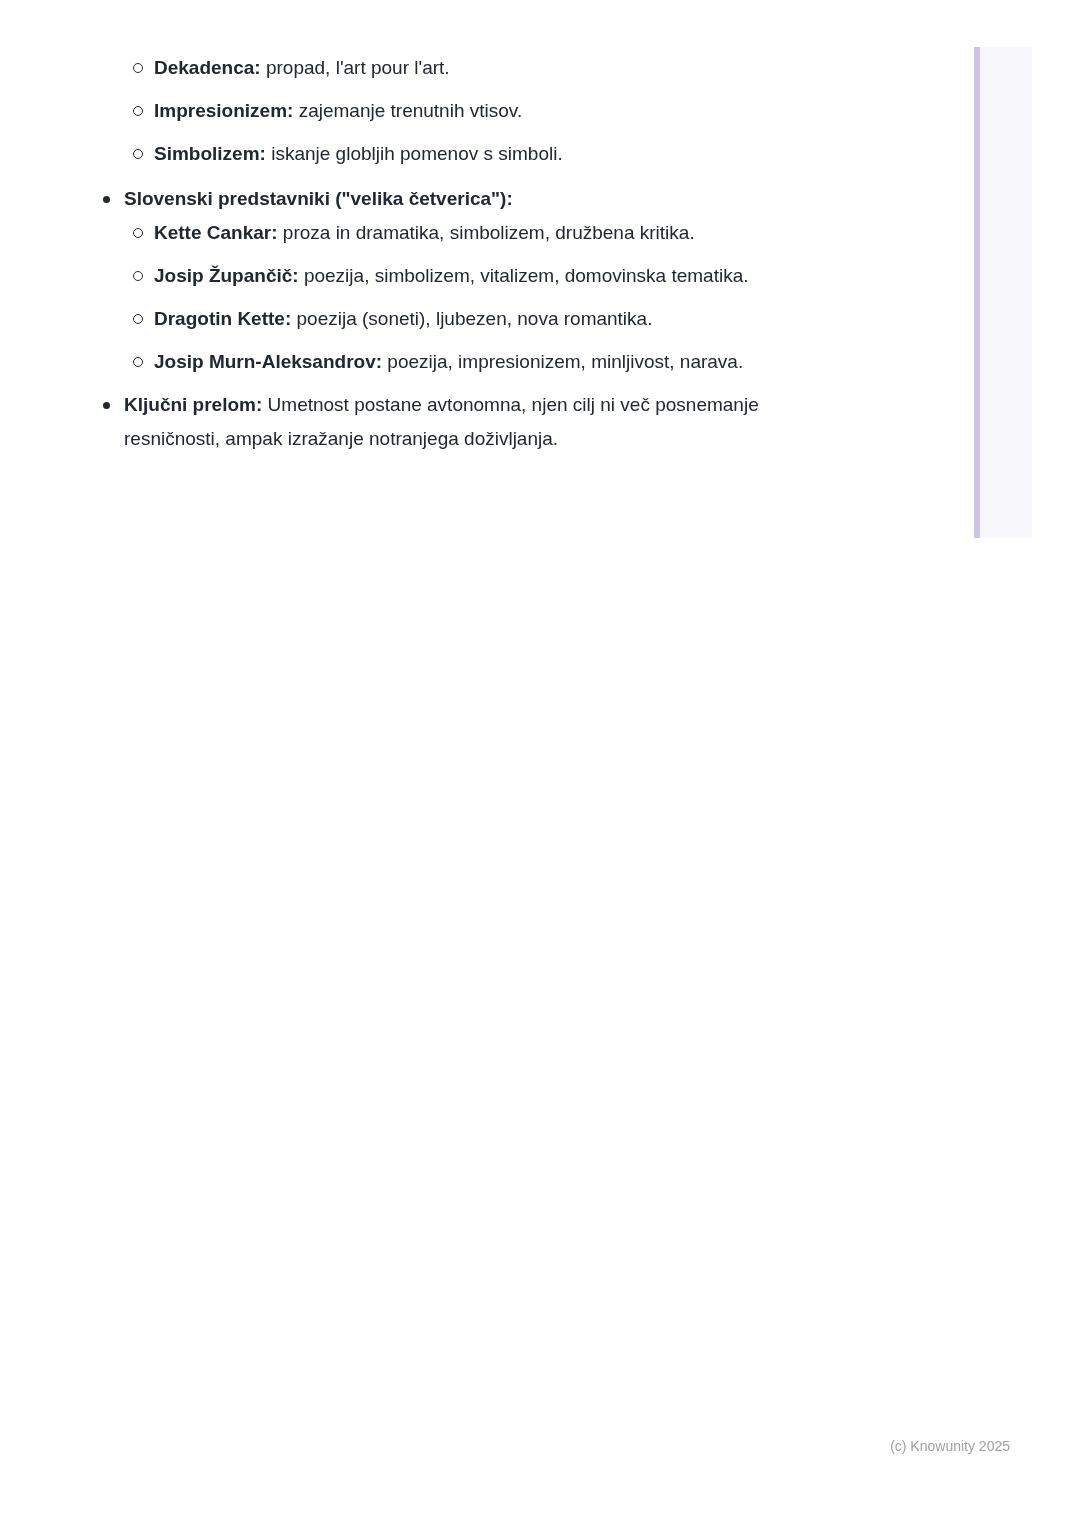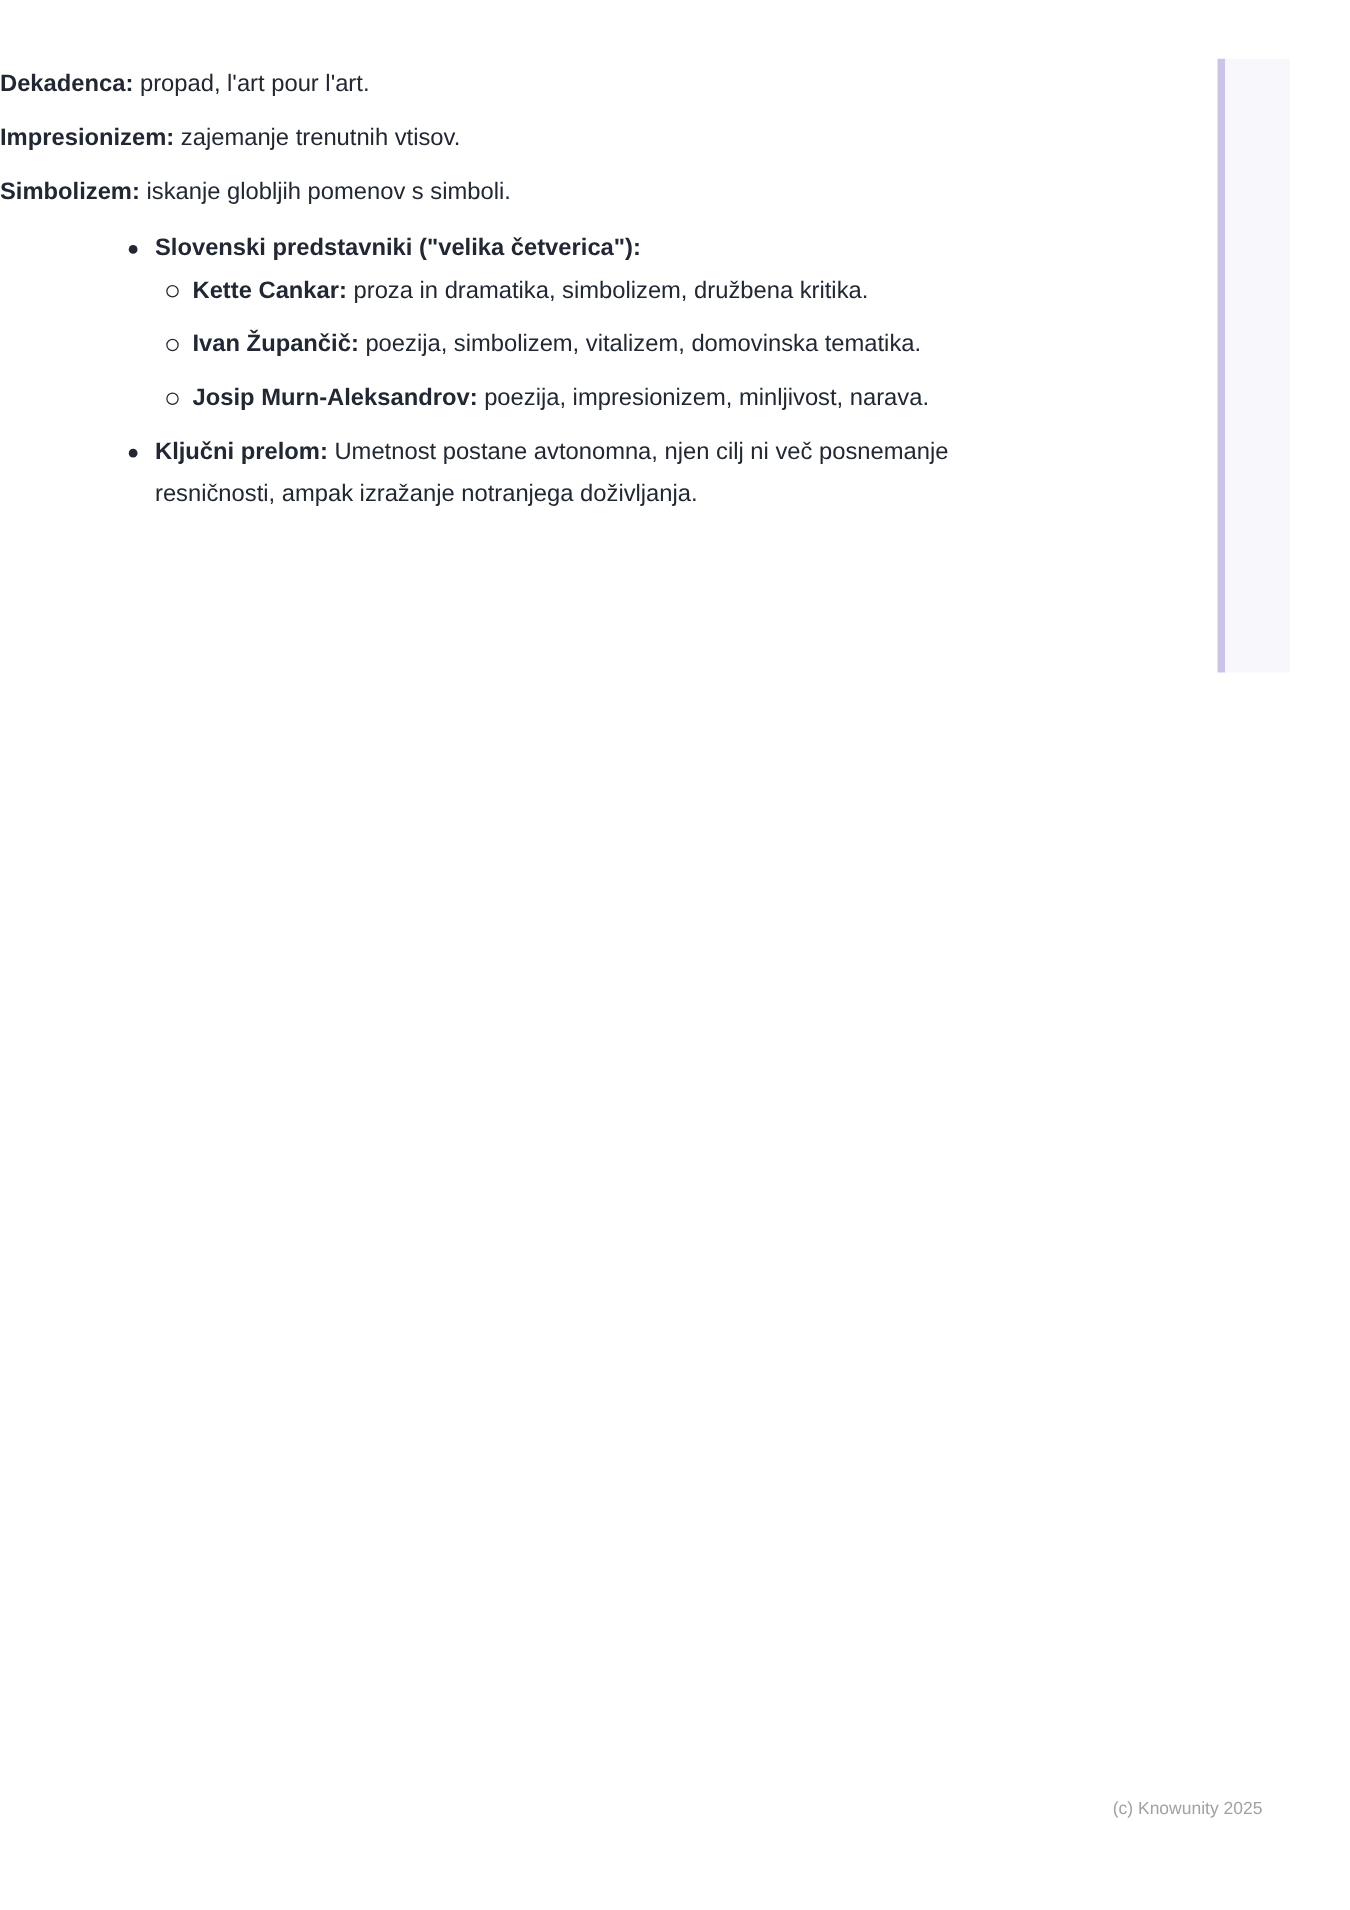--- a/index.html
+++ b/index.html
@@ -22,20 +22,21 @@
     position:absolute;
     top:51px;
     left:0;
     right:0;
     font-size:19px;
     line-height:34px;
   }
   ul{list-style:none;}
   
   .sub-list-top{
+    padding-left:154px;
     margin-bottom:11px;
   }
   .main-list{
     padding-left:124px;
   }
   .sub-list{
     padding-left:30px;
     margin-bottom:0;
   }
   li{
@@ -114,22 +115,26 @@
 
   <ul class="main-list">
     <li class="main-item">
       <span class="b">Slovenski predstavniki ("velika četverica"):</span>
       <ul class="sub-list">
         <li class="sub-item">
           <span class="b">Kette Cankar:</span>
           <span>proza in dramatika, simbolizem, družbena kritika.</span>
         </li>
         <li class="sub-item">
-          <span class="b">Ivan Župančič:</span>
+          <span class="b">Josip Župančič:</span>
           <span>poezija, simbolizem, vitalizem, domovinska tematika.</span>
+        </li>
+        <li class="sub-item">
+          <span class="b">Dragotin Kette:</span>
+          <span>poezija (soneti), ljubezen, nova romantika.</span>
         </li>
         <li class="sub-item">
           <span class="b">Josip Murn-Aleksandrov:</span>
           <span>poezija, impresionizem, minljivost, narava.</span>
         </li>
       </ul>
     </li>
     <li class="main-item">
       <span class="b">Ključni prelom:</span>
       <span>Umetnost postane avtonomna, njen cilj ni več posnemanje resničnosti, ampak izražanje notranjega doživljanja.</span>

